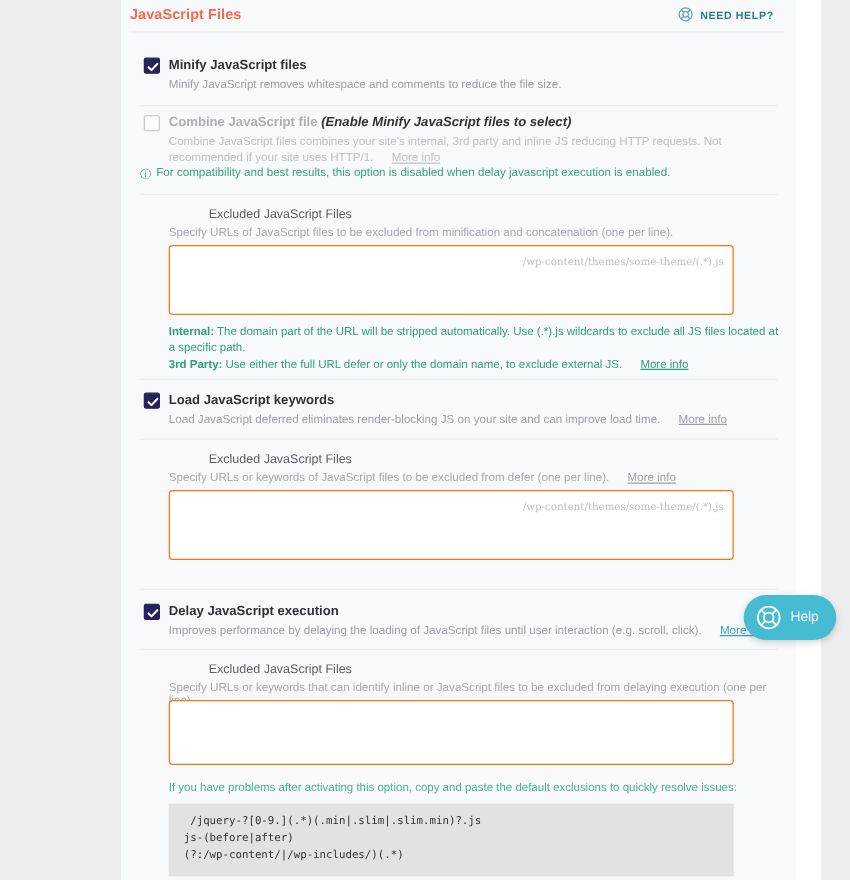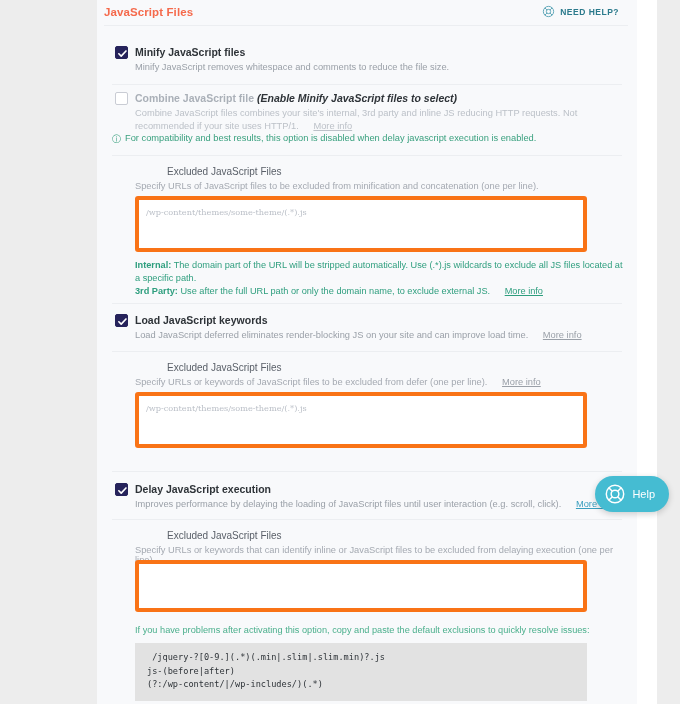--- a/index.html
+++ b/index.html
@@ -107,30 +107,31 @@
   .field-desc {
     position: absolute; left: 38px;
     font-size: 9.3px; color: #a4a9b1;
     width: 490px;
   }
 
   .ta {
     position: absolute; left: 38px;
     width: 452px;
     background: #ffffff;
-    border: 4px solid #f97316;
+    border: 1px solid #f97316;
     border-radius: 3px;
     font-family: "DejaVu Serif", serif;
     font-size: 8.2px;
     color: #b9bec6;
     padding: 6px 7px;
     line-height: 12px;
     resize: none;
     outline: none;
     overflow: hidden;
+    text-align: right;
   }
   .ta::placeholder { color: #b9bec6; }
 
   .green-note {
     position: absolute; left: 38px;
     font-size: 9.2px; color: #2e9e7e; line-height: 13px;
     width: 494px;
   }
   .green-note b { font-weight: bold; }
 
@@ -216,21 +217,21 @@
 
       <div class="divider" style="top:155px"></div>
 
       <div class="field-label" style="top:166px">Excluded JavaScript Files</div>
       <div class="field-desc" style="top:181px">Specify URLs of JavaScript files to be excluded from minification and concatenation (one per line).</div>
 
       <textarea class="ta" style="top: 196px; height: 56px;" placeholder="/wp-content/themes/some-theme/(.*).js"></textarea>
 
       <div class="green-note" style="top:259px">
         <b>Internal:</b><span> The domain part of the URL will be stripped automatically. Use (.*).js wildcards to exclude all JS files located at a specific path.</span><br>
-        <b>3rd Party:</b><span> Use after the full URL path or only the domain name, to exclude external JS.</span>
+        <b>3rd Party:</b><span> Use either the full URL defer or only the domain name, to exclude external JS.</span>
         <a class="mi green" href="#">More info</a>
       </div>
 
       <div class="divider" style="top:303px"></div>
 
       <div class="cb on" style="top:314px">
         <svg viewBox="0 0 16 16">
             <path d="M3.5 8.3 L6.4 11.2 L12.3 4.9" stroke="#ffffff" stroke-width="2" fill="none" stroke-linecap="round" stroke-linejoin="round"></path>
           </svg>
       </div>

